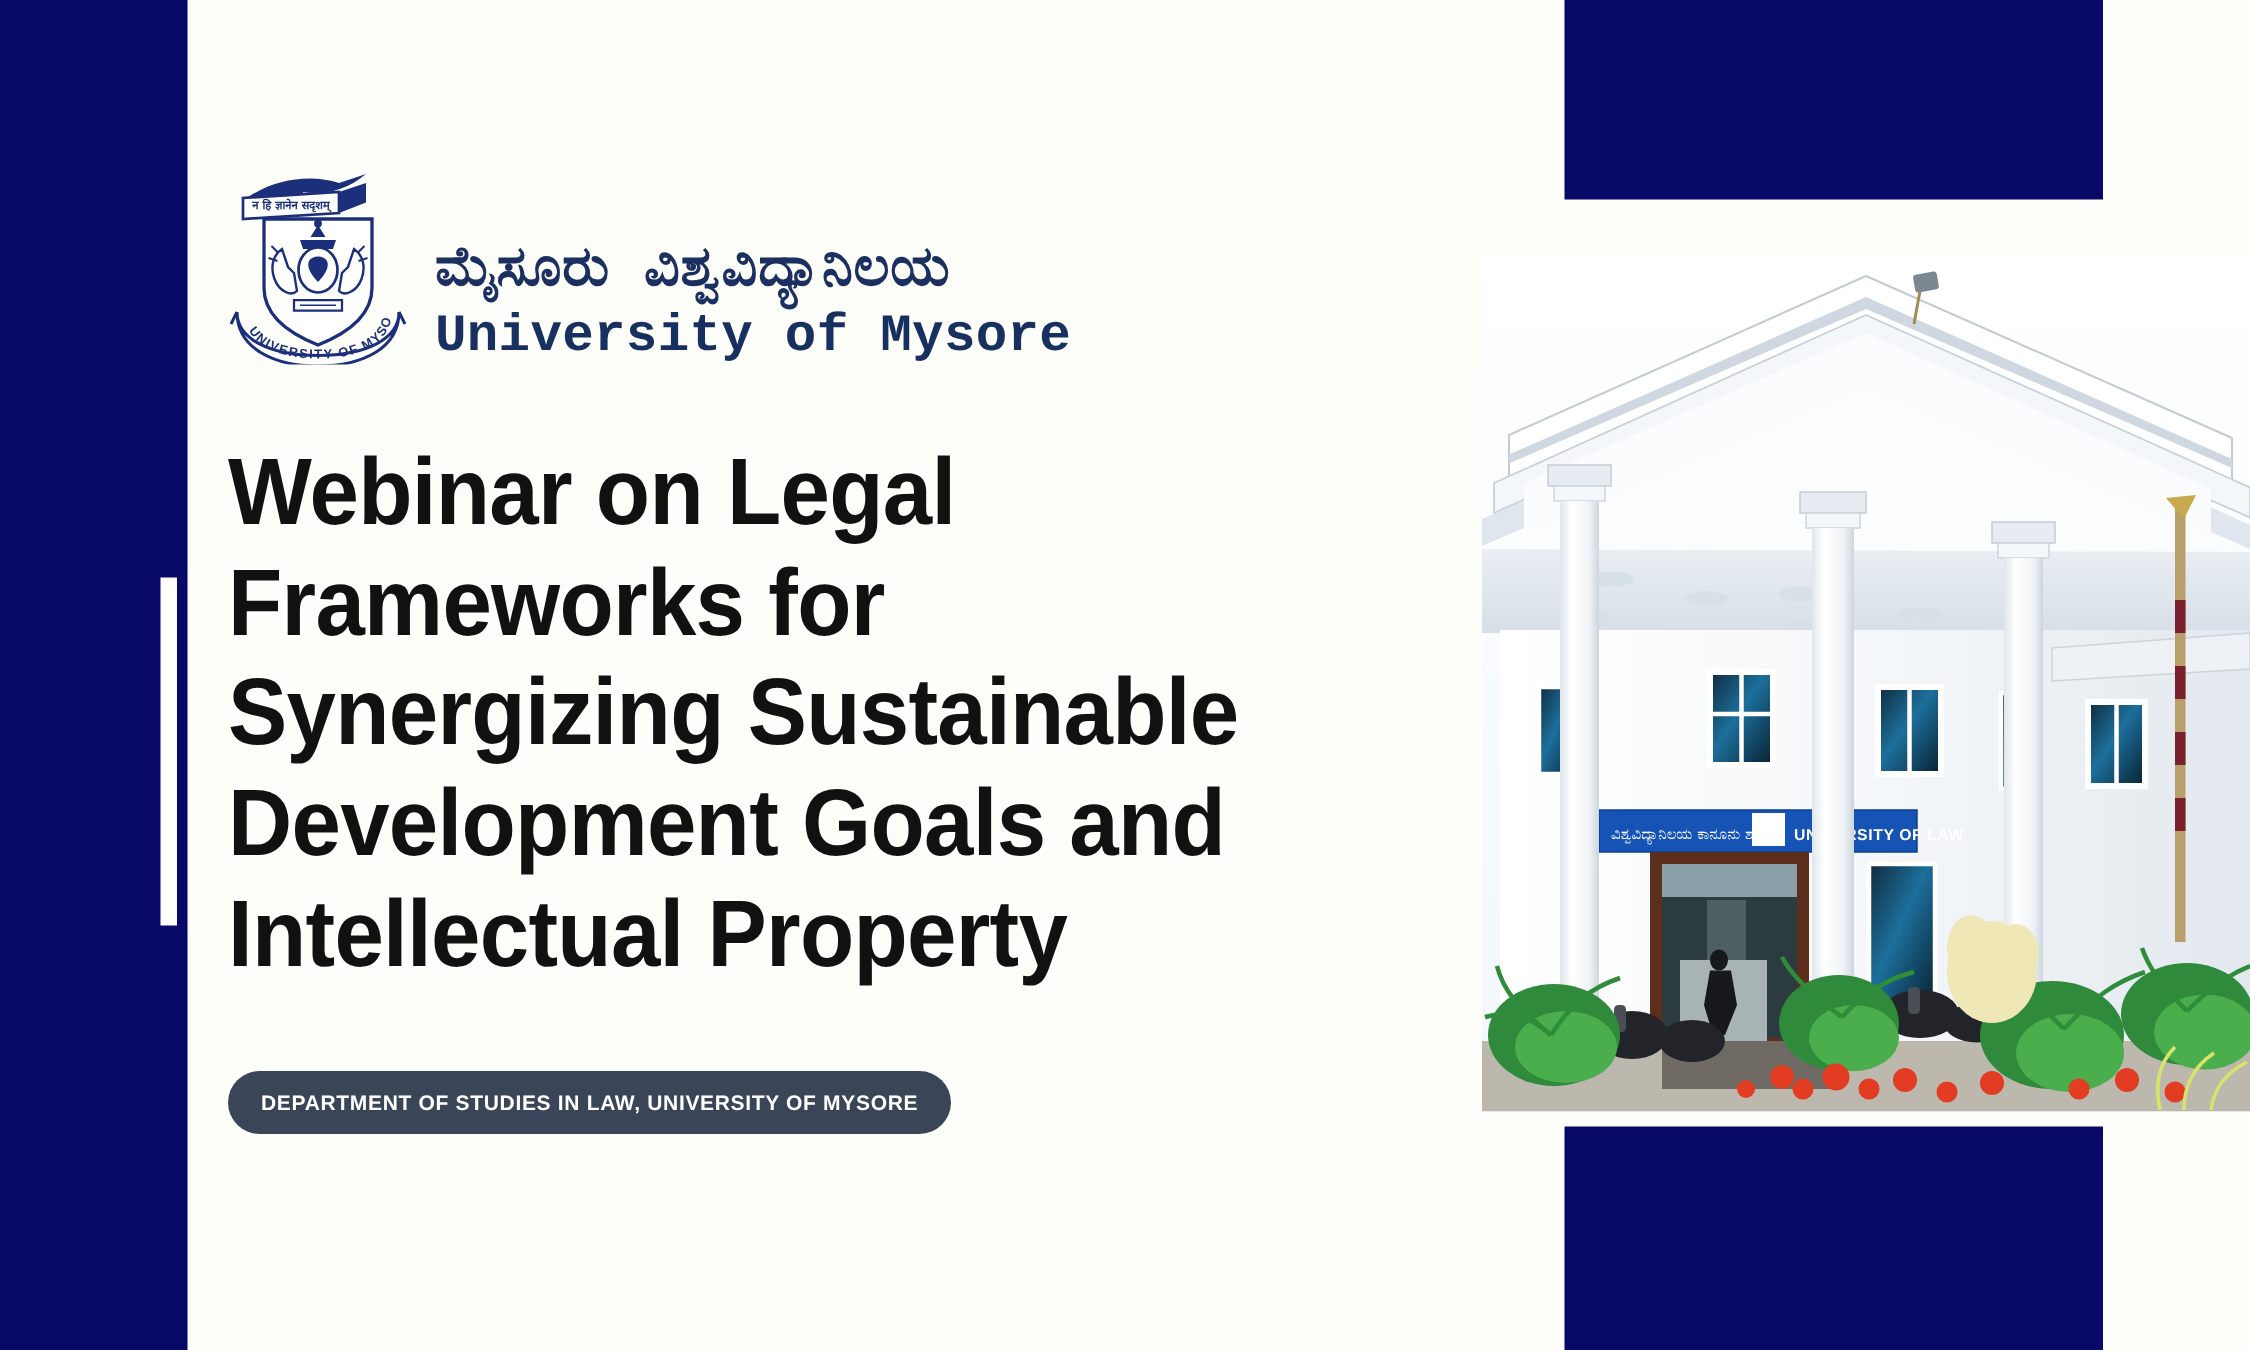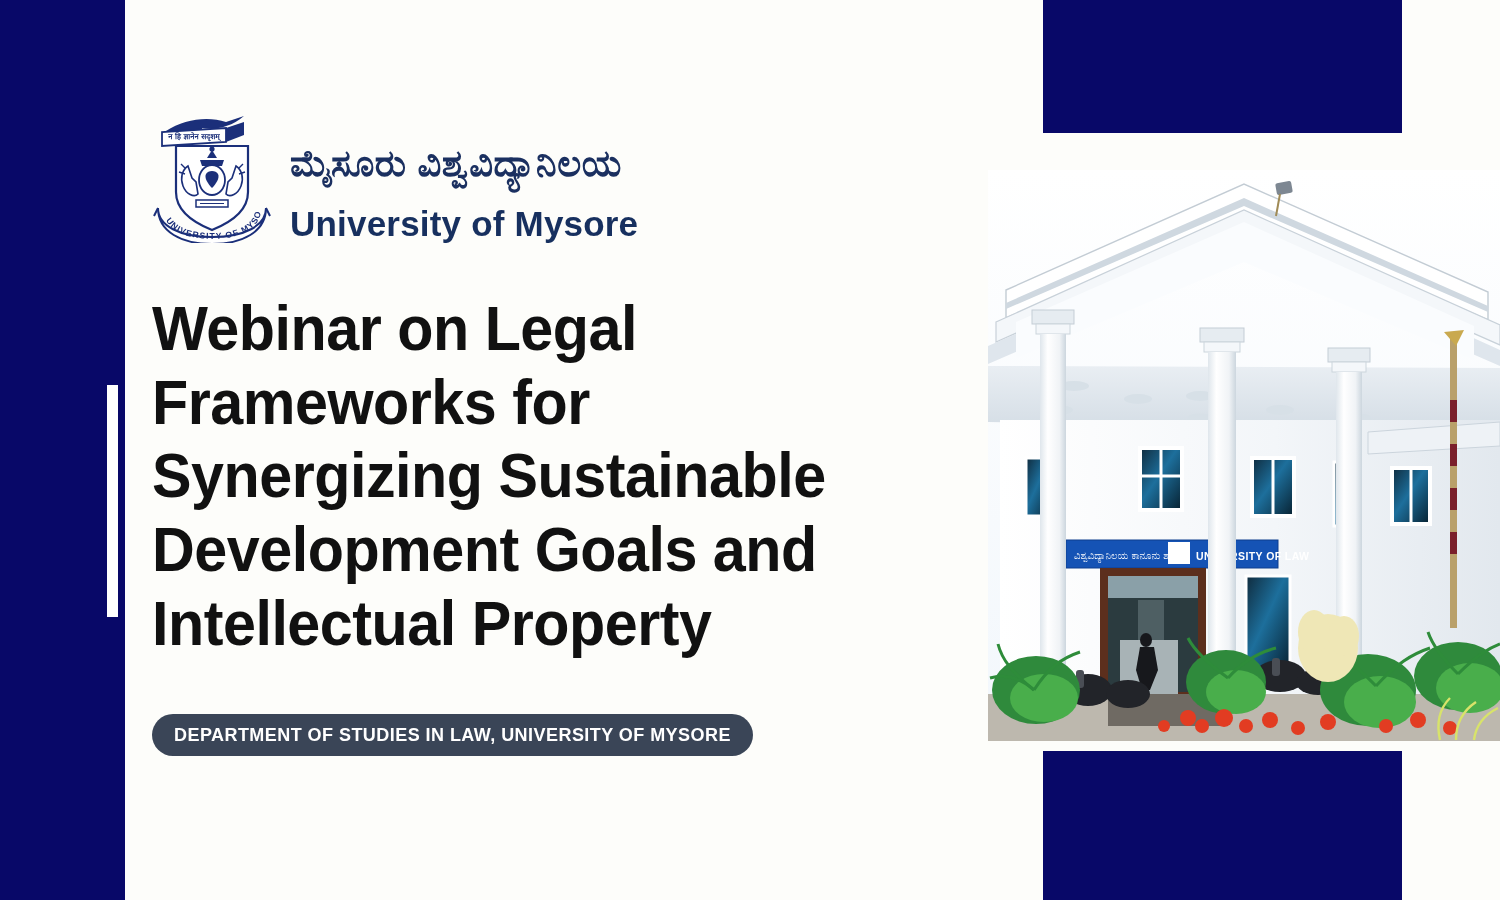--- a/index.html
+++ b/index.html
@@ -43,21 +43,21 @@
 
   
   .logo-lockup {
     position: absolute;
     left: 152px; top: 108px;
     display: flex;
     align-items: flex-end;
     gap: 18px;
   }
   .crest { width: 120px; height: 135px; display: block; }
-  .logo-text { display: flex; flex-direction: column; gap: 19px; }
+  .logo-text { display: flex; flex-direction: column; gap: 2px; font-family: Liberation Mono, monospace; }
   .logo-kannada {
     font-size: 37px;
     font-weight: 700;
     color: #1b3060;
     line-height: 1.15;
     letter-spacing: .5px;
     white-space: nowrap;
   }
   .logo-english {
     font-size: 35px;
@@ -89,21 +89,21 @@
   .dept-pill {
     position: absolute;
     left: 152px; top: 714px;
     height: 42px;
     padding: 0 22px;
     border-radius: 21px;
     background: #3a4557;
     color: #ffffff;
     display: inline-flex;
     align-items: center;
-    font-size: 18px;
+    font-size: 14px;
     font-weight: 700;
     letter-spacing: .45px;
     white-space: nowrap;
   }
 
   
   .photo {
     position: absolute;
     left: 988px; top: 170px;
     width: 512px; height: 571px;

